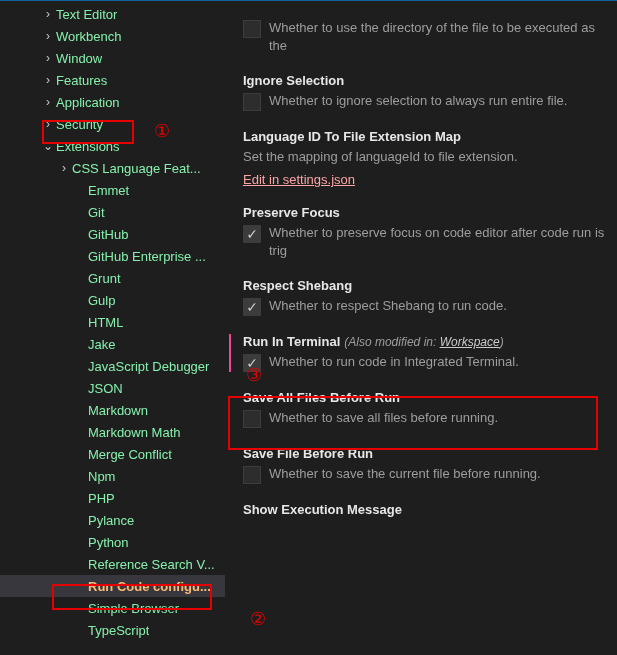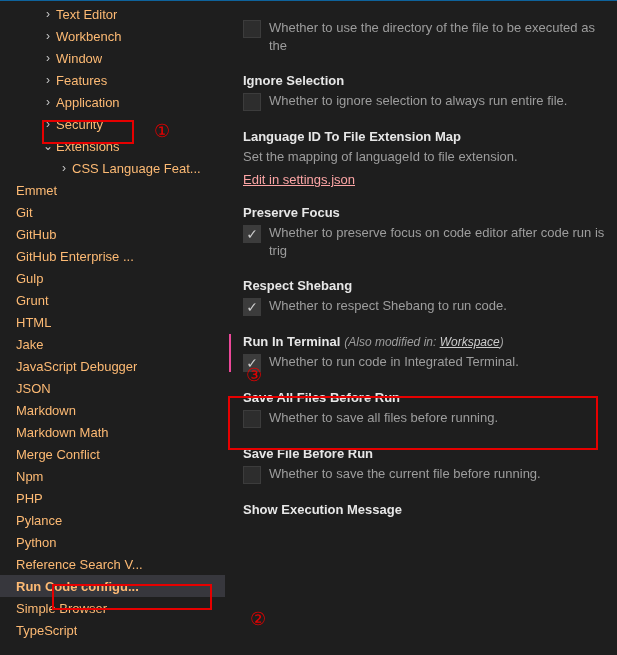--- a/index.html
+++ b/index.html
@@ -32,29 +32,29 @@
     width: 16px;
     text-align: center;
     font-size: 12px;
     color: #c5c5c5;
     flex: none;
   }
   .tree-item .twisty.none { visibility: hidden; }
   .tree-item .lbl {
     overflow: hidden;
     text-overflow: ellipsis;
-    color: #fdba74;
+    color: #86efac;
   }
   .tree-item.selected {
     background: #37373d;
   }
   .tree-item.selected .lbl { font-weight: 600; color: #fdba74; }
   .depth-0 { padding-left: 40px; }
   .depth-1 { padding-left: 56px; }
-  .depth-2 { }
+  .depth-2 { padding-left: 72px; }
   .content {
     flex: 1;
     padding: 0 10px 10px 18px;
     overflow: hidden;
   }
   .setting {
     margin: 18px 0 8px 0;
   }
   .setting .title {
     font-weight: 600;
@@ -173,25 +173,25 @@
     <div class="tree-item depth-2">
       <span class="twisty none">›</span>
       <span class="lbl">GitHub</span>
     </div>
     <div class="tree-item depth-2">
       <span class="twisty none">›</span>
       <span class="lbl">GitHub Enterprise ...</span>
     </div>
     <div class="tree-item depth-2">
       <span class="twisty none">›</span>
+      <span class="lbl">Grunt</span>
+    </div>
+    <div class="tree-item depth-2">
+      <span class="twisty none">›</span>
       <span class="lbl">Gulp</span>
-    </div>
-    <div class="tree-item depth-2">
-      <span class="twisty none">›</span>
-      <span class="lbl">Grunt</span>
     </div>
     <div class="tree-item depth-2">
       <span class="twisty none">›</span>
       <span class="lbl">HTML</span>
     </div>
     <div class="tree-item depth-2">
       <span class="twisty none">›</span>
       <span class="lbl">Jake</span>
     </div>
     <div class="tree-item depth-2">

